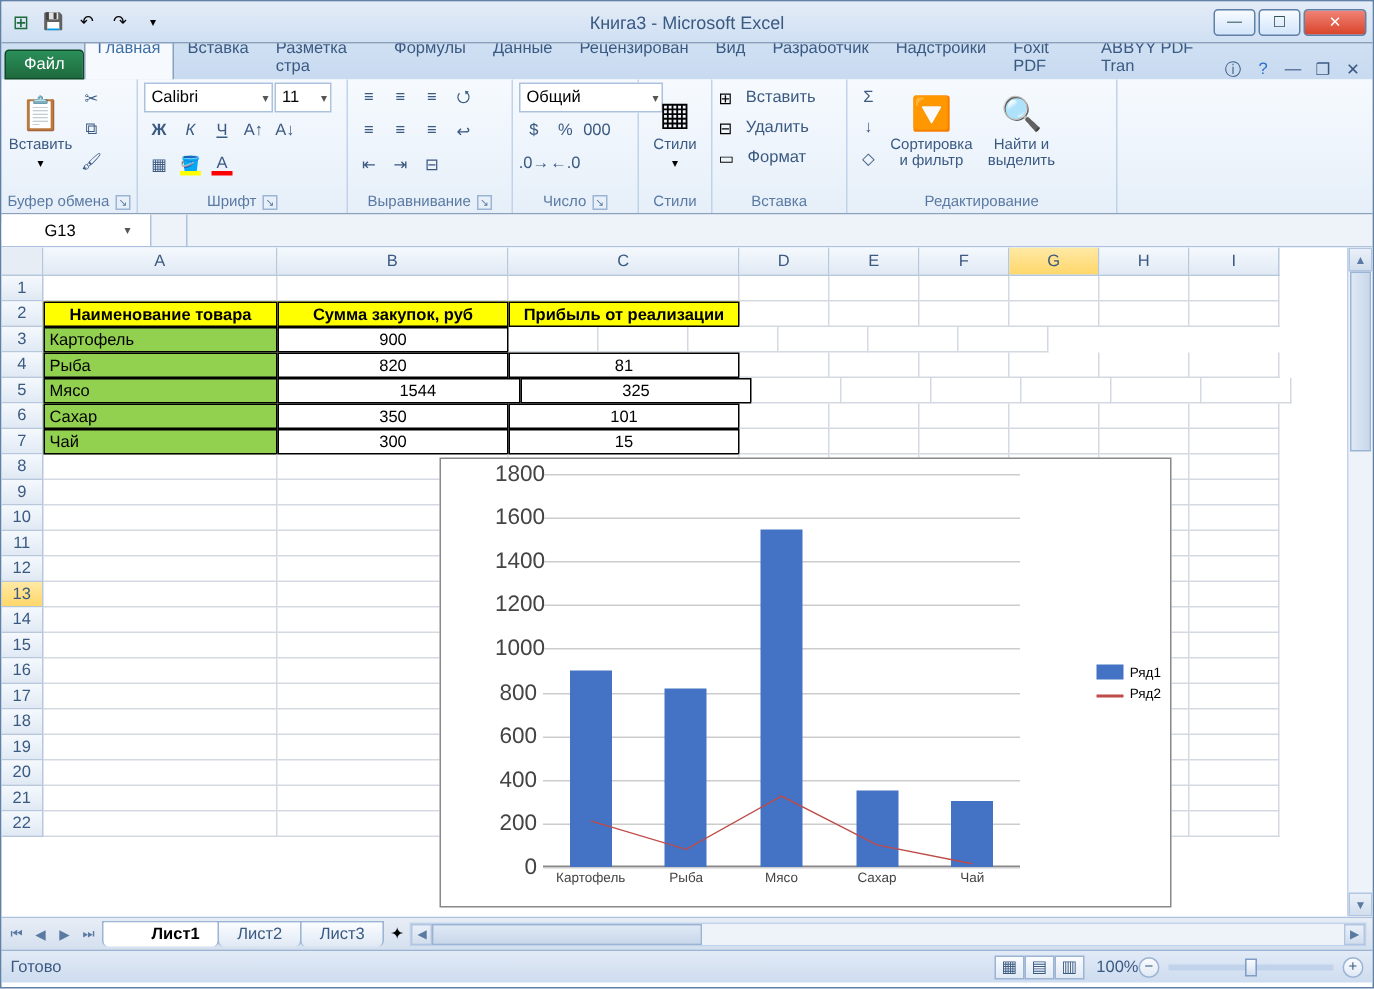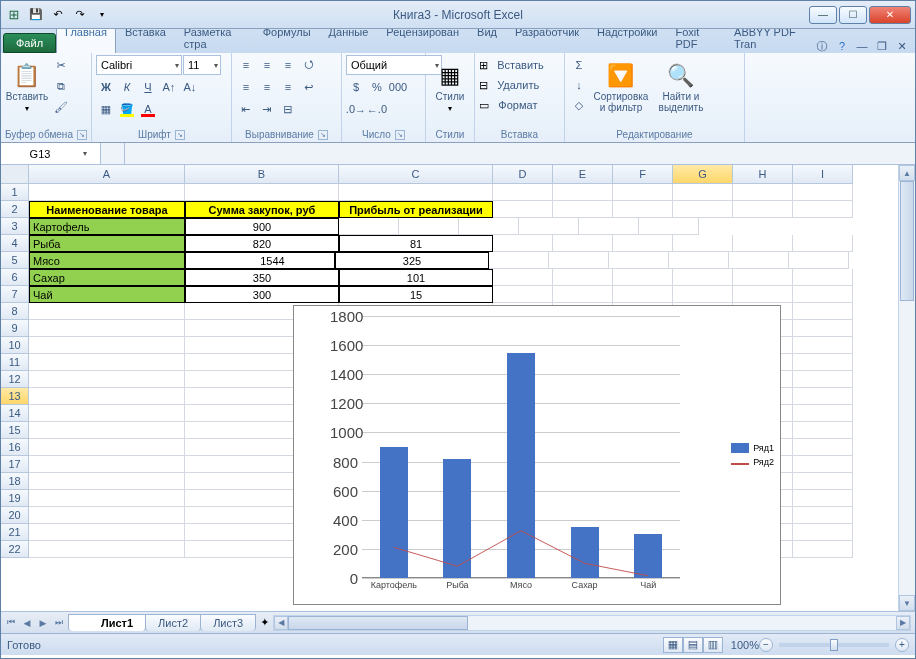--- a/index.html
+++ b/index.html
@@ -384,21 +384,21 @@
         <div class="cell databorder numcell" style="width: 154px;">81</div>
         <div class="cell" style="width: 60px;"></div>
         <div class="cell" style="width: 60px;"></div>
         <div class="cell" style="width: 60px;"></div>
         <div class="cell" style="width: 60px;"></div>
         <div class="cell" style="width: 60px;"></div>
         <div class="cell" style="width: 60px;"></div>
       </div>
       <div class="crow">
         <div class="cell databorder namecell" style="width: 156px;">Мясо</div>
-        <div class="cell databorder numcell" style="width: 150px; padding-left: 28px;">1544</div>
+        <div class="cell databorder numcell" style="width: 162px; padding-left: 28px;">1544</div>
         <div class="cell databorder numcell" style="width: 154px;">325</div>
         <div class="cell" style="width: 60px;"></div>
         <div class="cell" style="width: 60px;"></div>
         <div class="cell" style="width: 60px;"></div>
         <div class="cell" style="width: 60px;"></div>
         <div class="cell" style="width: 60px;"></div>
         <div class="cell" style="width: 60px;"></div>
       </div>
       <div class="crow">
         <div class="cell databorder namecell" style="width: 156px;">Сахар</div>

